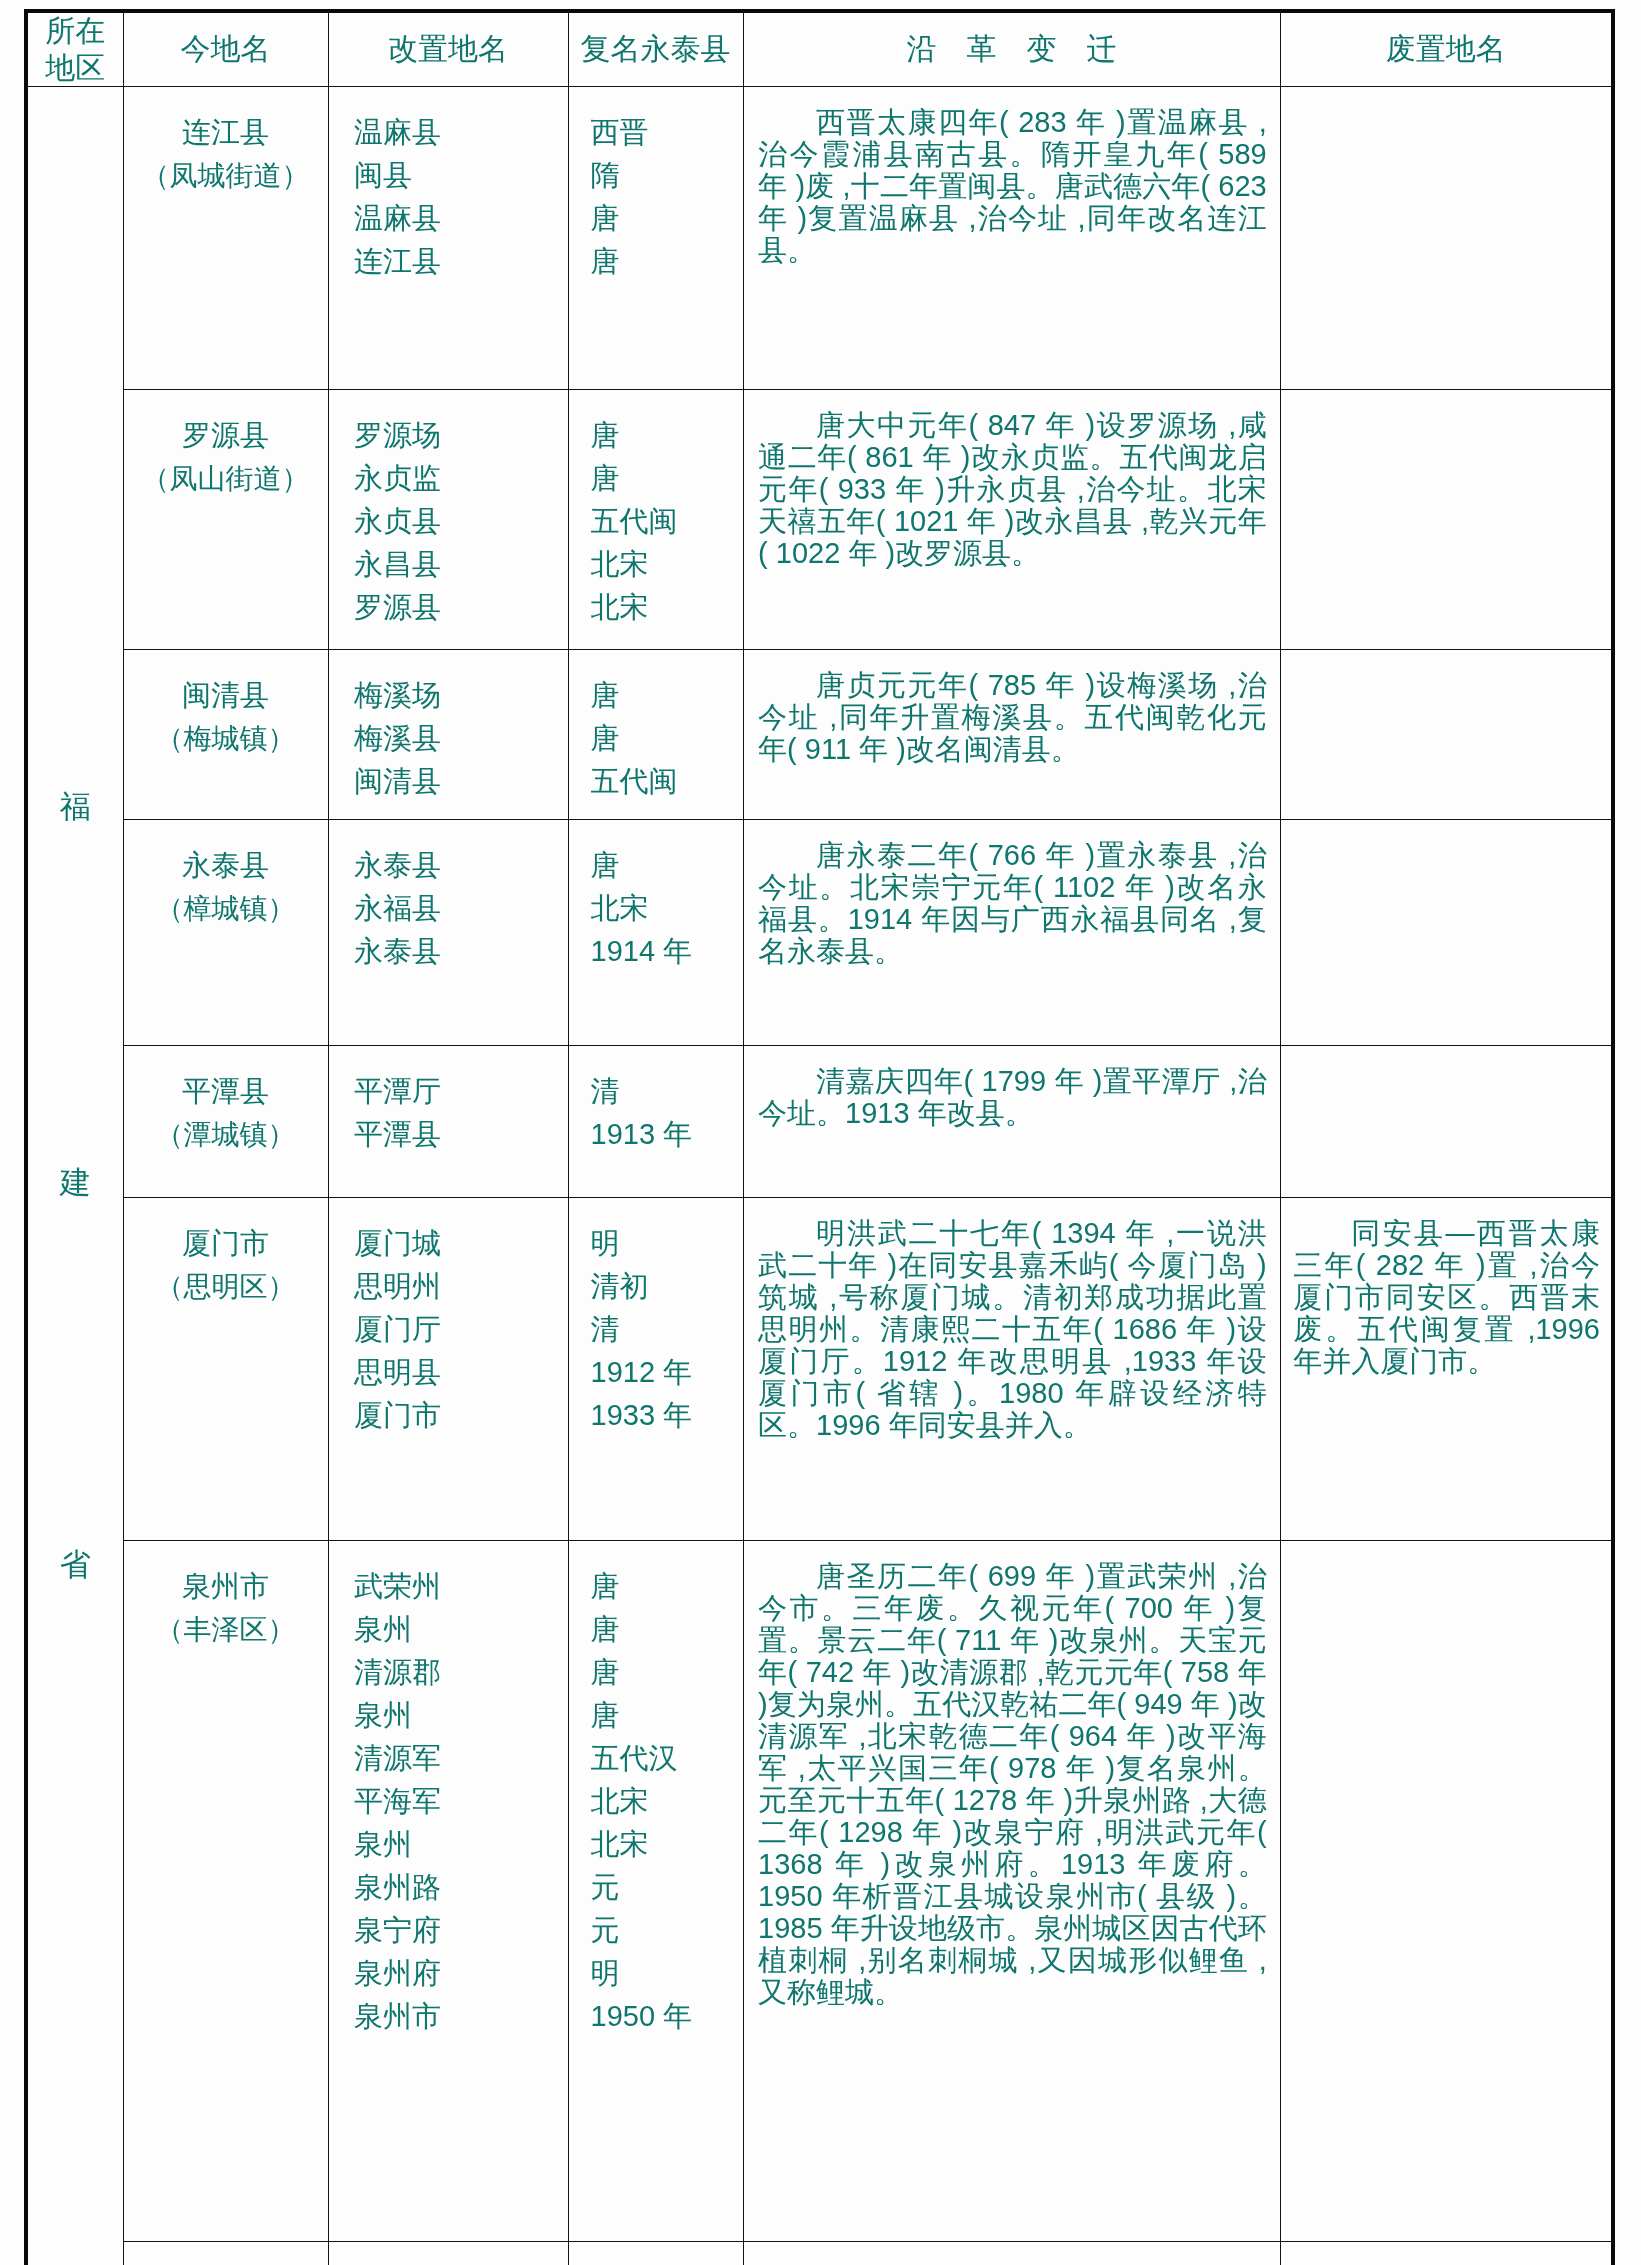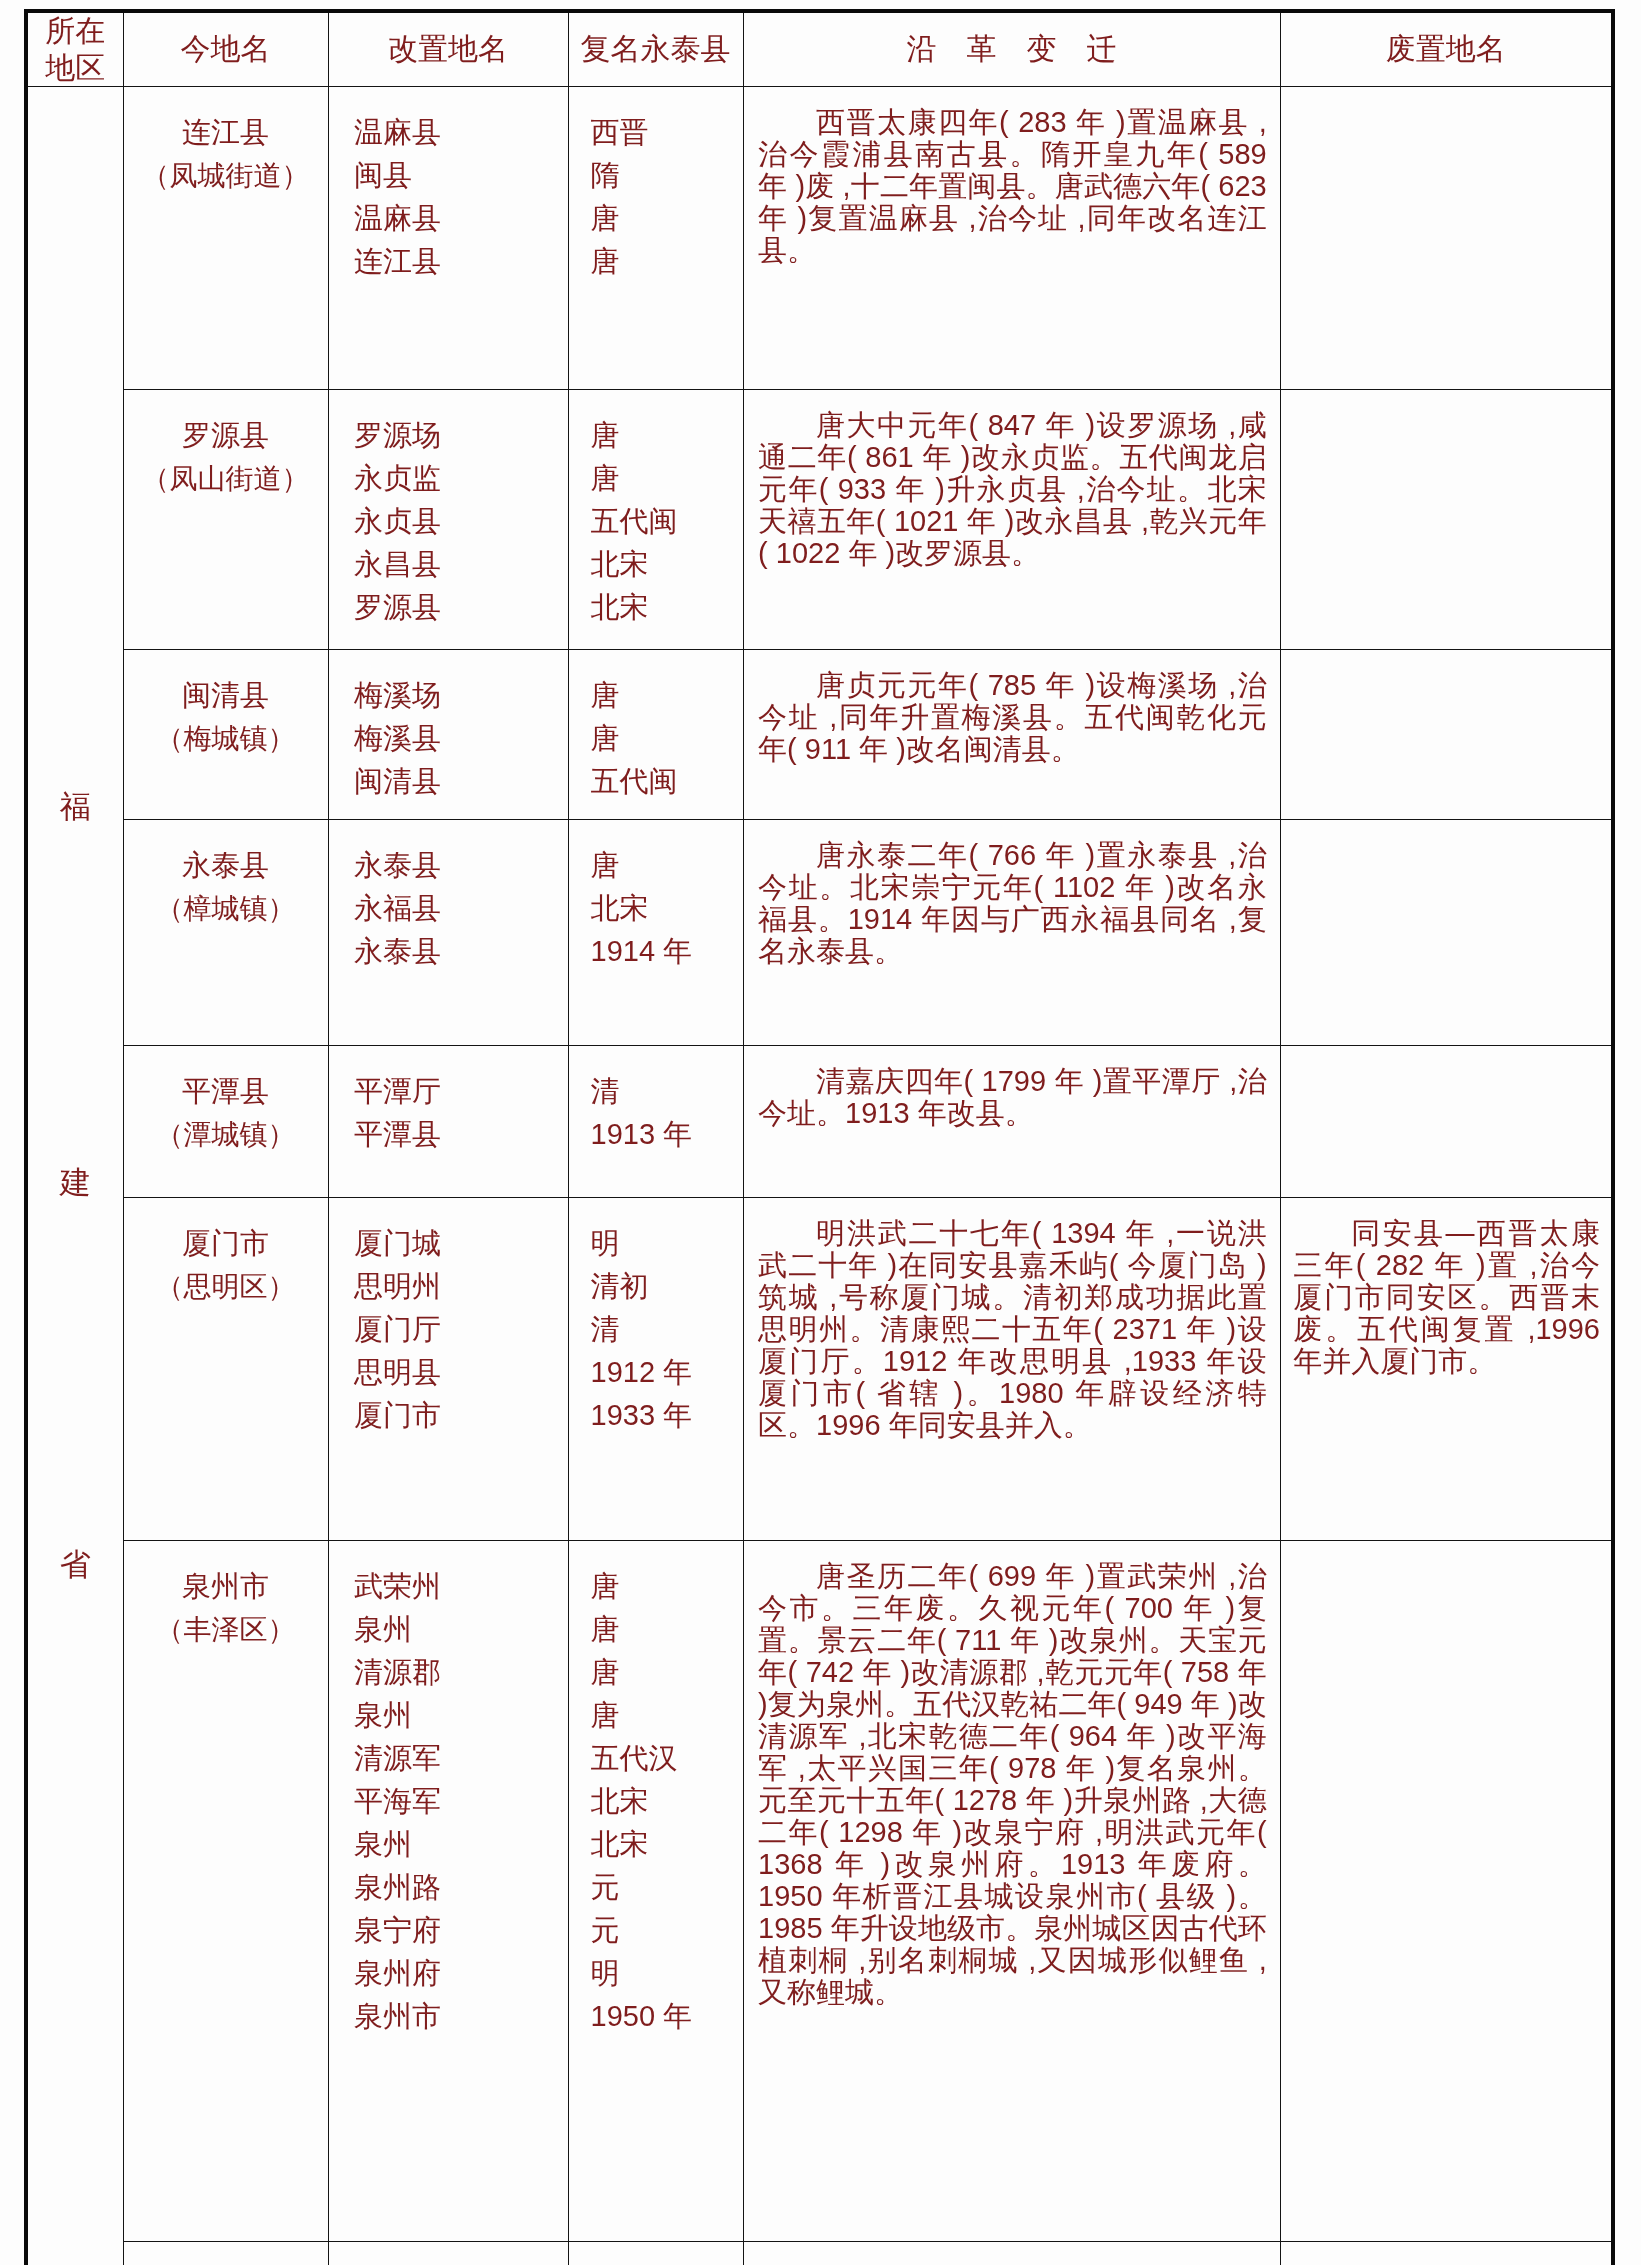--- a/index.html
+++ b/index.html
@@ -1,20 +1,20 @@
 <!DOCTYPE html>
 <html lang="zh" style="font-size:14.6px"><head>
 <meta charset="utf-8">
 <style>
   * { margin:0; padding:0; box-sizing:border-box; }
   html,body { background:#e8e8e8; }
   .page {
     position:relative; width:1641px; height:2265px;
     background:#fdfdfd; overflow:hidden;
-    font-family:"Liberation Sans", sans-serif; color:#7f1d1d;
+    font-family:"Liberation Sans", sans-serif; color:#0f766e;
   }
   table.gaz {
     position:absolute; left:24px; top:9.1px; width:1587px;
     border-collapse:collapse; table-layout:fixed;
     border:4.6px solid #0a0a0a;
   }
   .gaz th, .gaz td {
     border:1.8px solid #141414;
     vertical-align:top;
     font-weight:normal;
@@ -211,21 +211,21 @@
             <div>厦门市</div>
           </td>
       <td class="c-era">
             <div>明</div>
             <div>清初</div>
             <div>清</div>
             <div>1912 年</div>
             <div>1933 年</div>
           </td>
       <td class="c-history">
-        <p class="hist hist-p">明洪武二十七年( 1394 年 ,一说洪武二十年 )在同安县嘉禾屿( 今厦门岛 )筑城 ,号称厦门城。清初郑成功据此置思明州。清康熙二十五年( 2371 年 )设厦门厅。1912 年改思明县 ,1933 年设厦门市( 省辖 )。1980 年辟设经济特区。1996 年同安县并入。</p>
+        <p class="hist hist-p">明洪武二十七年( 1394 年 ,一说洪武二十年 )在同安县嘉禾屿( 今厦门岛 )筑城 ,号称厦门城。清初郑成功据此置思明州。清康熙二十五年( 1686 年 )设厦门厅。1912 年改思明县 ,1933 年设厦门市( 省辖 )。1980 年辟设经济特区。1996 年同安县并入。</p>
       </td>
       <td class="c-abolished">
         <p class="hist abol-p">同安县—西晋太康三年( 282 年 )置 ,治今厦门市同安区。西晋末废。五代闽复置 ,1996 年并入厦门市。</p>
       </td>
     </tr>
         <tr>
       <td class="c-name">
         <div class="nm">泉州市</div>
         <div class="nm-sub">（丰泽区）</div>
       </td>

